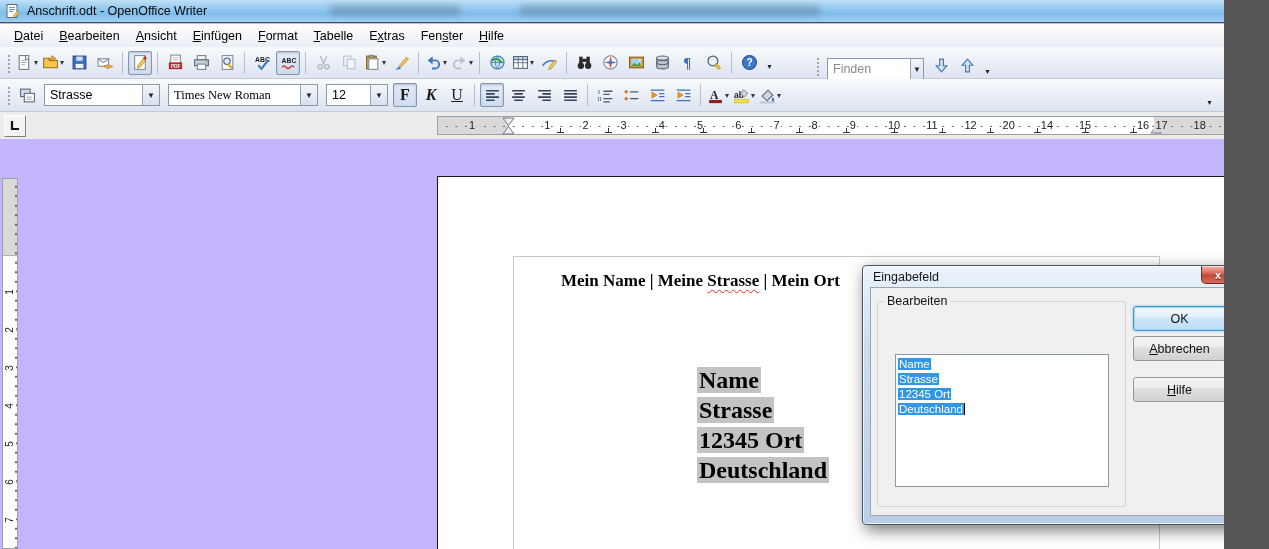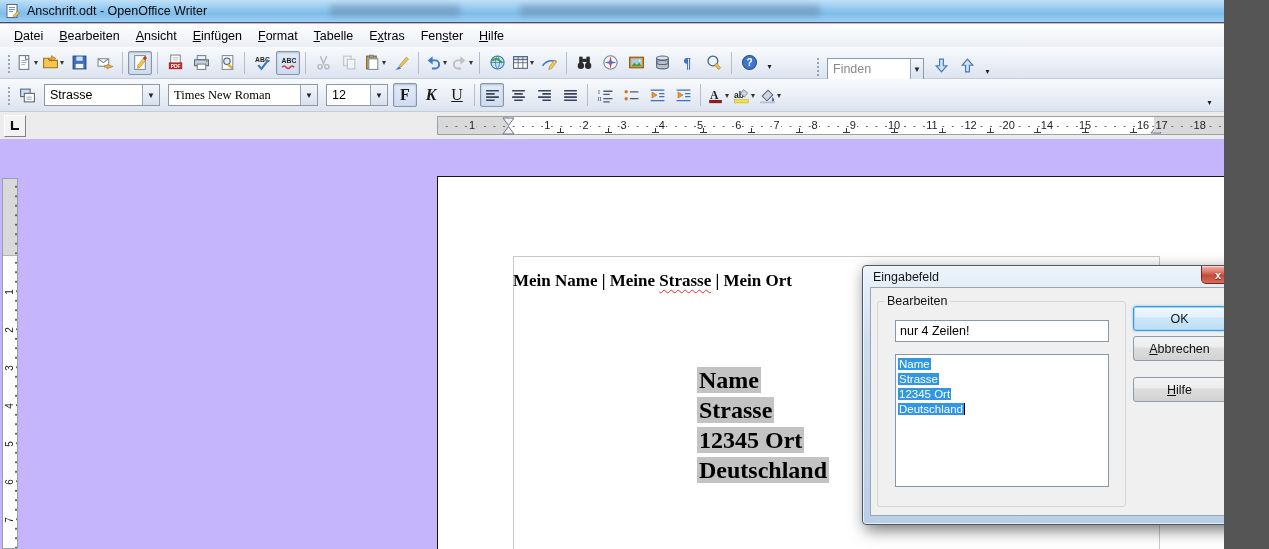--- a/index.html
+++ b/index.html
@@ -81,21 +81,21 @@
   .vr-ticks{position:absolute;left:0;top:0;right:0;bottom:0;
     background-image:radial-gradient(circle,#676767 .7px,transparent 1px);
     background-size:14px 9.5px;background-position:6px 3px;}
   .vnum{position:absolute;left:1px;width:12px;text-align:center;font-size:10px;color:#222;
     transform:rotate(-90deg);background:#fff;line-height:12px;}
 
   
   .page{position:absolute;left:437px;top:176px;width:796px;height:400px;background:#fff;border:1px solid #141414;}
   .tbound{position:absolute;left:75px;top:79px;width:645px;height:440px;border:1px solid #c9c9c9;}
   .doc-header{position:absolute;left:513px;top:271px;z-index:2;white-space:nowrap;
-    font-family:"Liberation Serif","DejaVu Serif",serif;font-weight:bold;font-size:17px;color:#000;}
+    font-family:"Liberation Serif","DejaVu Serif",serif;font-weight:bold;font-size:17px;color:#000;padding-left:48px;}
   .sp-err{text-decoration:underline wavy #e03020 1px;text-underline-offset:3px;}
   .address{position:absolute;left:697px;top:365px;z-index:2;
     font-family:"Liberation Serif","DejaVu Serif",serif;font-weight:bold;font-size:24px;line-height:30px;}
   .addr-line span{background:#c3c3c3;padding:0 2px;white-space:nowrap;}
 
   
   .dlg{position:absolute;left:862px;top:265px;width:383px;height:260px;z-index:50;
     border:1px solid #4e565e;border-radius:4px;
     background:linear-gradient(180deg,#ecf4fb,#cdddf0 30%,#b9cfe8);
     box-shadow:3px 5px 16px rgba(0,0,0,.55),inset 0 0 0 1px rgba(255,255,255,.65);box-sizing:border-box;}
@@ -561,21 +561,20 @@
 
   <div class="dlg">
     <div class="dlg-title">Eingabefeld</div>
     <div class="dlg-close">
       <span>x</span>
     </div>
     <div class="dlg-client">
       <div class="grp">
         <span class="grp-label">Bearbeiten</span>
       </div>
-      <input class="dlg-input" value="nur 4 Zeilen!" style="">
       <div class="dlg-ta" id="dlg-ta">
           <div class="ta-line"><span class="sel">Name</span></div>
           <div class="ta-line"><span class="sel">Strasse</span></div>
           <div class="ta-line"><span class="sel">12345 Ort</span></div>
           <div class="ta-line"><span class="sel">Deutschland</span><span class="caret"></span></div>
         </div>
       <span id="dlg-buttons"><div class="btn focused" style="top: 18px;">
             <span>OK</span>
           </div><div class="btn" style="top: 48px;">
             <span><u>A</u>bbrechen</span>

